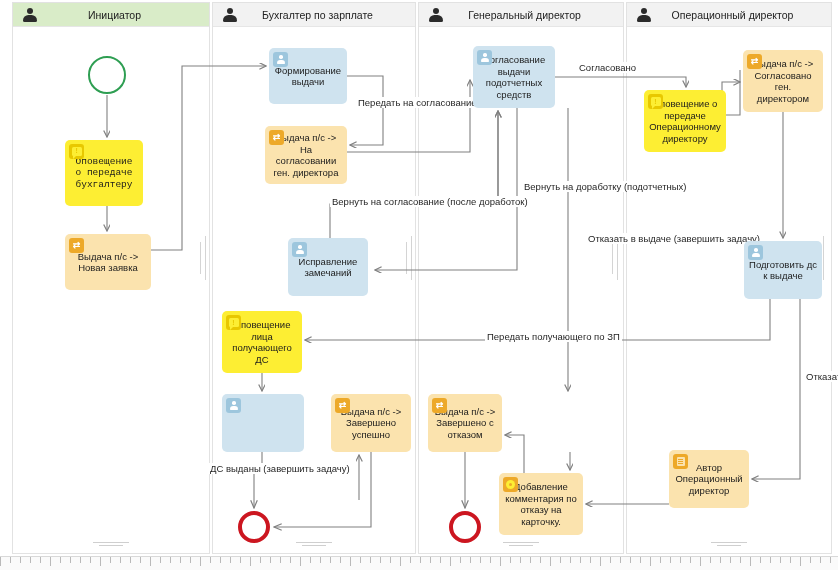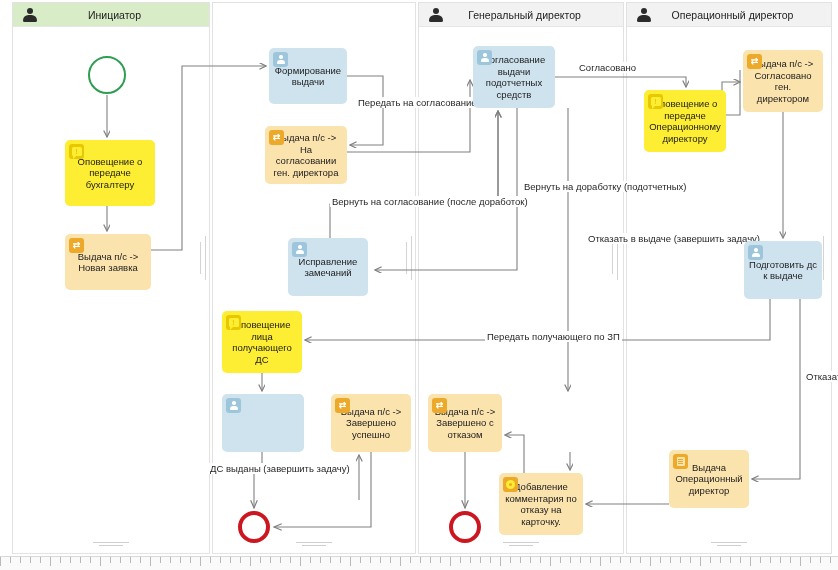--- a/index.html
+++ b/index.html
@@ -227,20 +227,24 @@
       <span class="lane-person-icon"></span>
       <span class="lane-title">Инициатор</span>
     </div>
     <div class="lane-footer-mark">
         <i></i>
         <i></i>
       </div>
   </div>
 
   <div class="lane" style="left:212px;width:204px;">
+    <div class="lane-header">
+      <span class="lane-person-icon"></span>
+      <span class="lane-title">Бухгалтер по зарплате</span>
+    </div>
     <div class="lane-footer-mark">
         <i></i>
         <i></i>
       </div>
   </div>
 
   <div class="lane" style="left:418px;width:206px;">
     <div class="lane-header">
       <span class="lane-person-icon"></span>
       <span class="lane-title">Генеральный директор</span>
@@ -350,21 +354,21 @@
   <div class="edge-label" style="left:330px;top:196px;">Вернуть на согласование (после доработок)</div>
   <div class="edge-label" style="left:586px;top:233px;">Отказать в выдаче (завершить задачу)</div>
   <div class="edge-label" style="left:485px;top:331px;">Передать получающего по ЗП</div>
   <div class="edge-label" style="left:208px;top:463px;">ДС выданы (завершить задачу)</div>
   <div class="edge-label" style="left:804px;top:371px;overflow:hidden;max-width:34px;">Отказат</div>
 
   <div class="event start" style="left:88px;top:56px;width:38px;height:38px;"></div>
   <div class="event end" style="left:238px;top:511px;width:32px;height:32px;"></div>
   <div class="event end" style="left:449px;top:511px;width:32px;height:32px;"></div>
 
-  <div class="node notify" style="left:65px;top:140px;width:90px;height:66px;">
+  <div class="node notify" style="left:65px;top:140px;width:78px;height:66px;font-family:Liberation Mono, monospace;">
     <span class="badge">
         <span class="g-bubble">!</span>
       </span>
     <span class="label">Оповещение о передаче бухгалтеру</span>
   </div>
 
   <div class="node status" style="left:65px;top:234px;width:86px;height:56px;">
     <span class="badge">
         <span class="g-swap">⇄</span>
       </span>
@@ -456,21 +460,21 @@
   </div>
 
   <div class="node author" style="left:669px;top:450px;width:80px;height:58px;">
     <span class="badge">
         <span class="g-doc">
           <i></i>
           <i></i>
           <i></i>
         </span>
       </span>
-    <span class="label">Выдача Операционный директор</span>
+    <span class="label">Автор Операционный директор</span>
   </div>
 
   <div id="ruler">
       <div class="tick" style="left: 0px; height: 9px;"></div>
       <div class="tick" style="left: 10px; height: 6px;"></div>
       <div class="tick" style="left: 20px; height: 6px;"></div>
       <div class="tick" style="left: 30px; height: 6px;"></div>
       <div class="tick" style="left: 40px; height: 6px;"></div>
       <div class="tick" style="left: 50px; height: 9px;"></div>
       <div class="tick" style="left: 60px; height: 6px;"></div>

